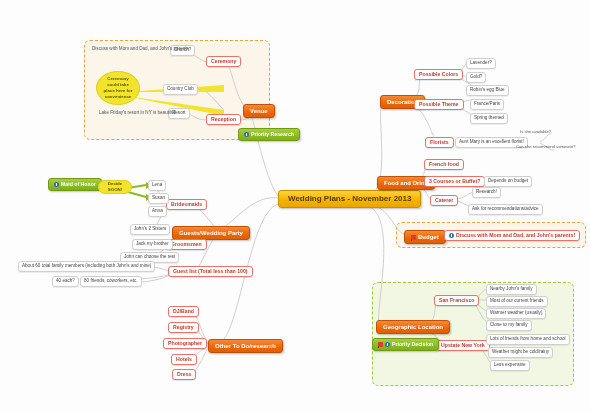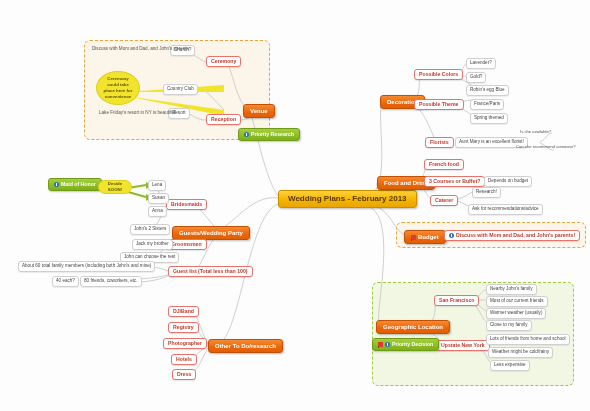--- a/index.html
+++ b/index.html
@@ -248,21 +248,21 @@
       <polygon points="146,182 152,185.5 146,189"></polygon>
       <polygon points="146,194 152,197.5 146,201"></polygon>
     </g>
 
     <g fill="#f2e42c" stroke="none">
       <polygon points="126,92 224,85 224,92"></polygon>
       <polygon points="126,96 224,110 224,116"></polygon>
     </g>
   </svg>
 
-  <div class="node root" style="left:278px;top:190px;">Wedding Plans - February 2013</div>
+  <div class="node root" style="left:278px;top:190px;">Wedding Plans - November 2013</div>
 
   <div class="node main" style="left:243px;top:104px;">Venue</div>
 
   <div class="node sub" style="left:206px;top:56px;">Ceremony</div>
 
   <div class="node sub" style="left:206px;top:114px;">Reception</div>
 
   <div class="node leaf" style="left:170px;top:45px;">Church?</div>
 
   <div class="node leaf" style="left:163px;top:84px;">Country Club</div>

